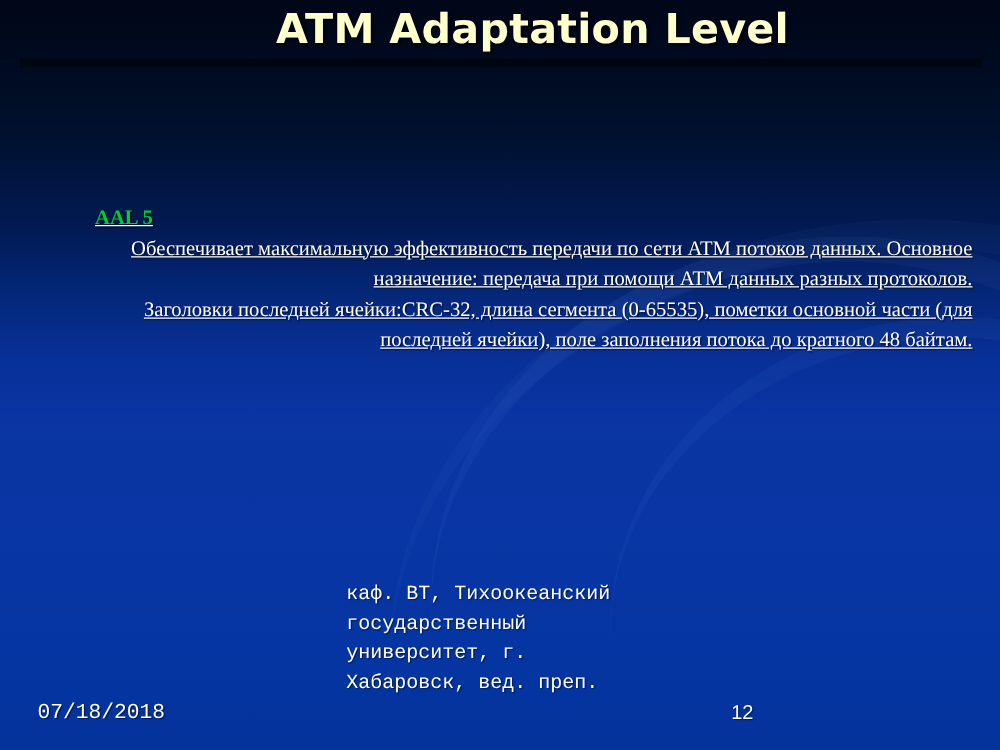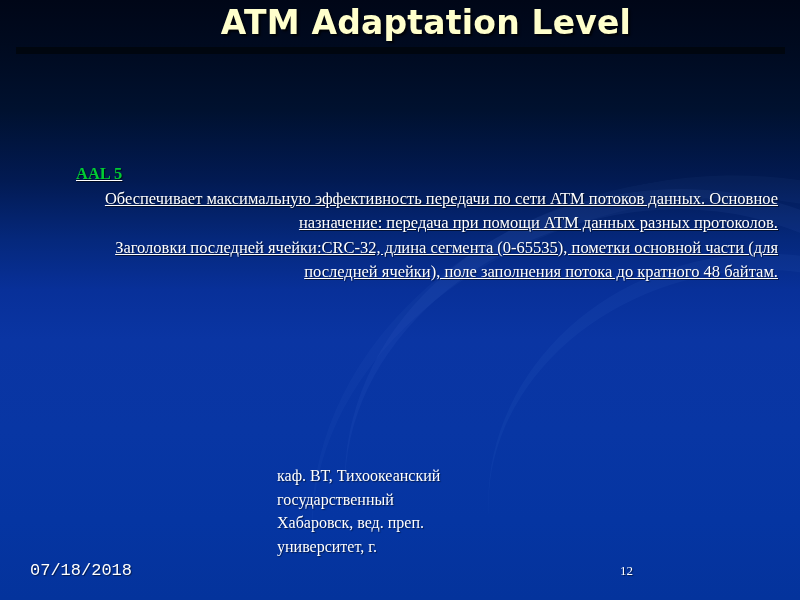--- a/index.html
+++ b/index.html
@@ -124,33 +124,33 @@
     font-size: 17px;
     line-height: 22px;
     text-shadow: 1px 1px 1px rgba(0,0,0,0.5);
   }
   .footer-center {
     position: absolute;
     left: 277px;
     top: 464px;
     width: 250px;
     color: #FFFFFF;
-    font-family: Liberation Serif, serif;
+    font-family: Liberation Mono, monospace;
     font-size: 16px;
     line-height: 23.6px;
     text-shadow: 1px 1px 1px rgba(0,0,0,0.5);
   }
   .footer-center div { white-space: nowrap; }
   .footer-page {
     position: absolute;
-    left: 620px;
+    left: 585px;
     top: 560px;
     color: #FFFFFF;
-    font-family: Liberation Serif, serif;
-    font-size: 13px;
+    font-family: Liberation Sans, sans-serif;
+    font-size: 16px;
     line-height: 22px;
     text-shadow: 1px 1px 1px rgba(0,0,0,0.5);
   }
 </style>
 </head>
 <body>
 
 <div id="slide">
 
   <div class="swoosh swoosh-c"></div>
@@ -165,19 +165,19 @@
     <div class="aal-heading">AAL 5</div>
     <p class="body-para">Обеспечивает максимальную эффективность передачи по сети ATM потоков данных. Основное назначение: передача при помощи ATM данных разных протоколов.</p>
     <p class="body-para">Заголовки последней ячейки:CRC-32, длина сегмента (0-65535), пометки основной части (для последней ячейки), поле заполнения потока до кратного 48 байтам.</p>
   </div>
 
   <div class="footer-date">07/18/2018</div>
 
   <div class="footer-center">
     <div>каф. ВТ, Тихоокеанский</div>
     <div>государственный</div>
+    <div>университет, г.</div>
     <div>Хабаровск, вед. преп.</div>
-    <div>университет, г.</div>
   </div>
 
   <div class="footer-page">12</div>
 
 </div>
 
 </body></html>

